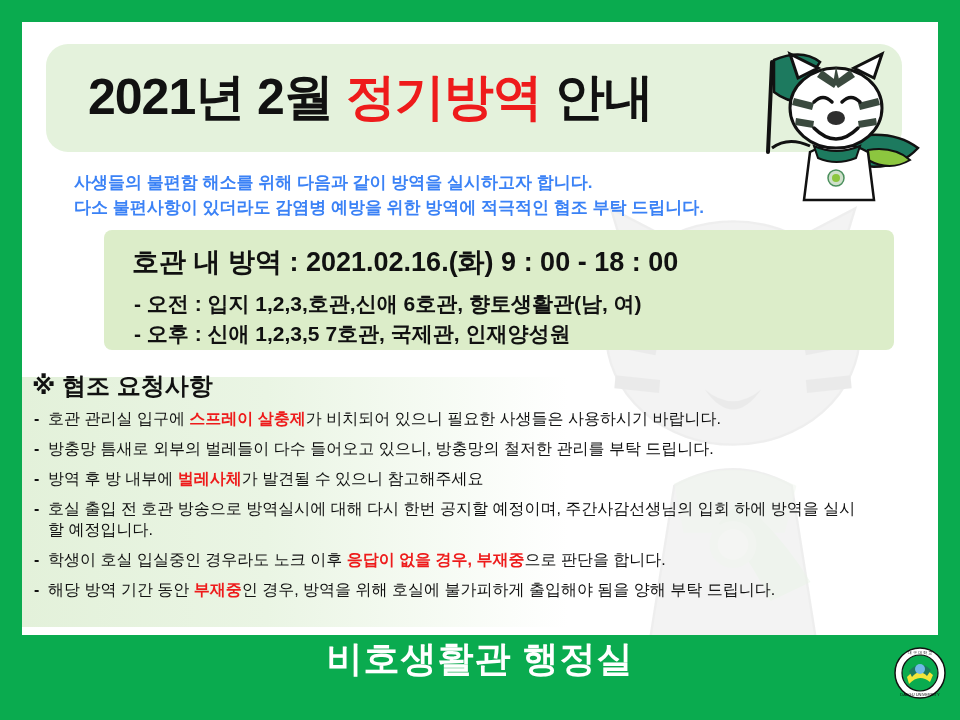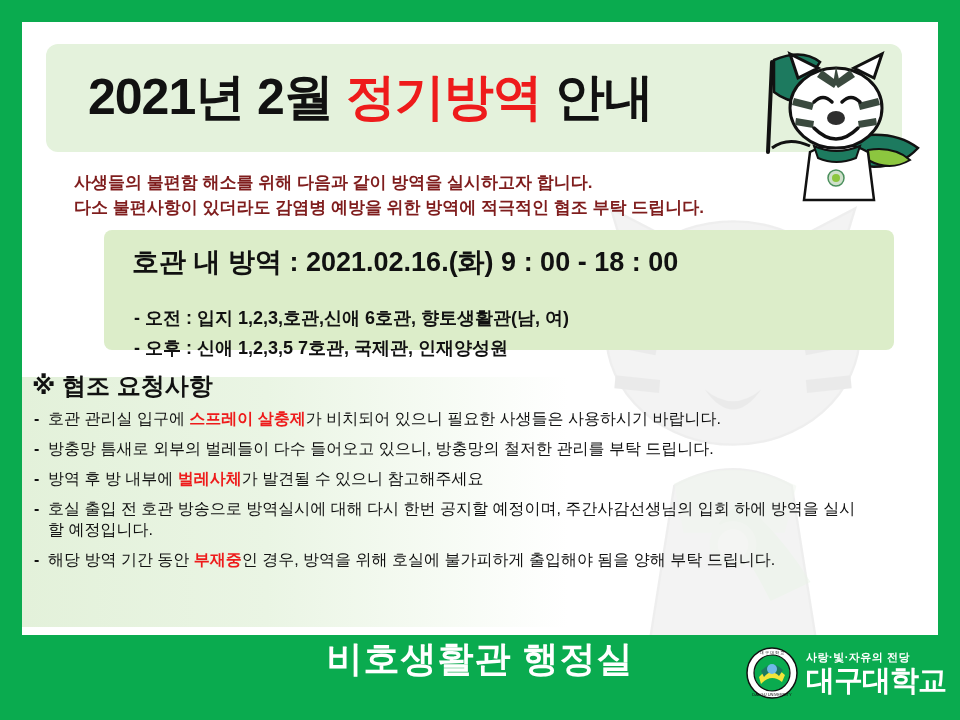--- a/index.html
+++ b/index.html
@@ -62,21 +62,21 @@
   }
 
   
   .title-box {
     position: absolute;
     left: 24px;
     top: 22px;
     width: 856px;
     height: 108px;
     background: #e4f2dc;
-    border-radius: 12px;
+    border-radius: 22px;
   }
   .title-text {
     position: absolute;
     left: 42px;
     top: 20px;
     font-size: 50px;
     font-weight: bold;
     letter-spacing: -1px;
     color: #111111;
     white-space: nowrap;
@@ -95,21 +95,21 @@
 
   
   .intro {
     position: absolute;
     left: 52px;
     top: 148px;
     width: 720px;
     font-size: 17px;
     font-weight: bold;
     line-height: 25px;
-    color: #7f1d1d;
+    color: #3b82f6;
   }
 
   
   .sched-box {
     position: absolute;
     left: 82px;
     top: 208px;
     width: 790px;
     height: 120px;
     background: #dcedc9;
@@ -120,25 +120,24 @@
     left: 28px;
     top: 14px;
     font-size: 27px;
     font-weight: bold;
     color: #111111;
     white-space: nowrap;
   }
   .sched-line {
     position: absolute;
     left: 30px;
-    font-size: 18px;
+    font-size: 21px;
     font-weight: bold;
     color: #111111;
     white-space: nowrap;
-    margin-top: 16px;
   }
   .sched-line.l1 { top: 60px; }
   .sched-line.l2 { top: 90px; }
 
   
   .req-title {
     position: absolute;
     left: 10px;
     top: 348px;
     font-size: 24px;
@@ -320,20 +319,21 @@
       <div class="bullets">
         <div class="bullet"><span>호관 관리실 입구에 </span><span class="red">스프레이 살충제</span><span>가 비치되어 있으니 필요한 사생들은 사용하시기 바랍니다.</span></div>
 
         <div class="bullet"><span>방충망 틈새로 외부의 벌레들이 다수 들어오고 있으니, 방충망의 철저한 관리를 부탁 드립니다.</span><span class="red"></span><span></span></div>
 
         <div class="bullet"><span>방역 후 방 내부에 </span><span class="red">벌레사체</span><span>가 발견될 수 있으니 참고해주세요</span></div>
 
 
         <div class="bullet wrap"><span>호실 출입 전 호관 방송으로 방역실시에 대해 다시 한번 공지할 예정이며, 주간사감선생님의 입회 하에 방역을 실시 할 예정입니다.</span><span class="red"></span><span></span></div>
 
+        <div class="bullet"><span>학생이 호실 입실중인 경우라도 노크 이후 </span><span class="red">응답이 없을 경우, 부재중</span><span>으로 판단을 합니다.</span></div>
 
         <div class="bullet"><span>해당 방역 기간 동안 </span><span class="red">부재중</span><span>인 경우, 방역을 위해 호실에 불가피하게 출입해야 됨을 양해 부탁 드립니다.</span></div>
       </div>
 
     </div>
   </div>
 
   <div class="footer">
     <div class="footer-title">비호생활관 행정실</div>
 
@@ -343,20 +343,16 @@
         <circle cx="26" cy="26" r="25" fill="none" stroke="#111" stroke-width="1.5"></circle>
         <circle cx="26" cy="26" r="18" fill="#0aab4f" stroke="#111" stroke-width="1.2"></circle>
         <path d="M13 30 q13 -14 26 -2 l-3 7 q-11 -9 -21 2z" fill="#f2e53a"></path>
         <path d="M15 24 q11 -12 22 -1 l-4 6 q-8 -8 -15 1z" fill="#1d7a5f"></path>
         <circle cx="26" cy="22" r="5" fill="#6fb9e8"></circle>
         <g fill="#111" font-size="4" font-family="'Liberation Sans', sans-serif">
           <text x="26" y="7" text-anchor="middle">대 구 대 학 교</text>
           <text x="26" y="49" text-anchor="middle">DAEGU UNIVERSITY</text>
         </g>
       </svg>
-      <div class="logo-text">
-        <div class="logo-tag">사랑·빛·자유의 전당</div>
-        <div class="logo-name">대구대학교</div>
-      </div>
     </div>
   </div>
 
 </div>
 
 </body></html>

